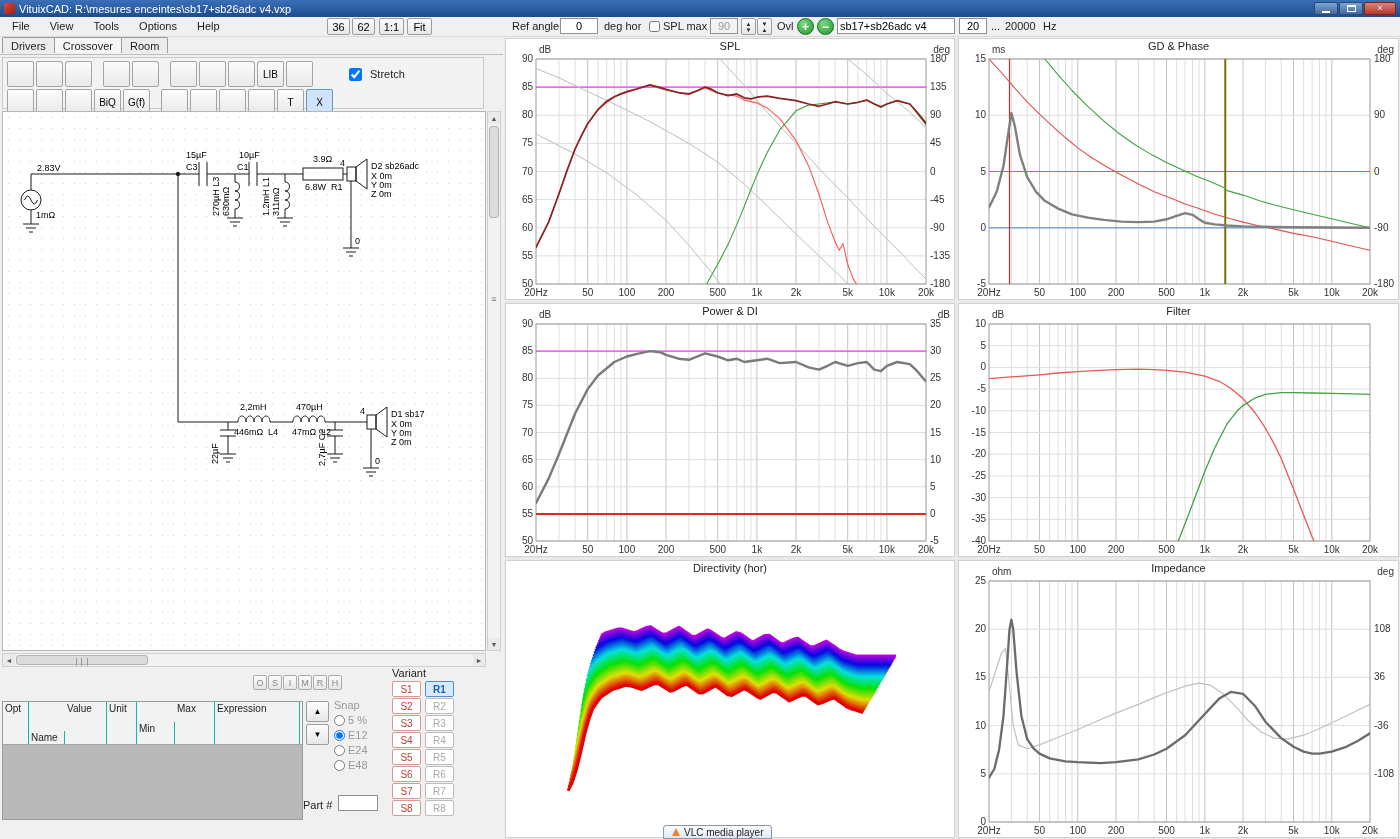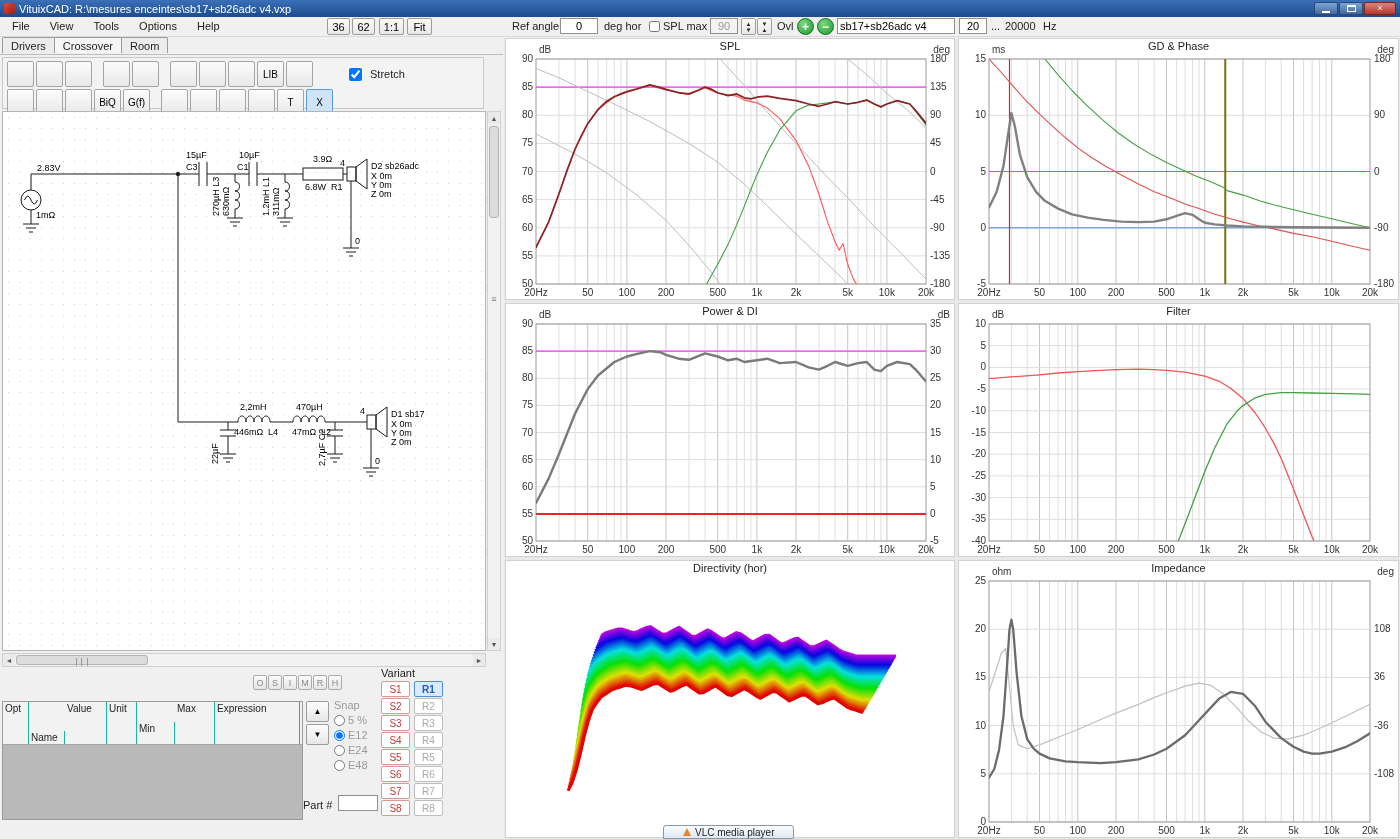--- a/index.html
+++ b/index.html
@@ -49,37 +49,37 @@
 .xtable{position:absolute;left:2px;top:646px;width:301px;border:1px solid #9b9b9b;background:#b9b9b9;}
 .table-header{display:flex;background:#f2f2f2;border-bottom:1px solid #a5a5a5;}
 .th{font-size:10px;padding:1px 2px;border-right:1px solid #14b8a6;white-space:nowrap;overflow:hidden;}
 .tbody{height:74px;}
 .updown{position:absolute;left:306px;width:23px;height:21px;font-size:8px;padding:0;}
 .snapbox{position:absolute;left:334px;top:644px;width:48px;color:#9a9a9a;font-size:11px;}
 .snap-opt{display:flex;align-items:center;gap:3px;margin-top:3px;}
 .snap-opt input{width:11px;height:11px;margin:0;}
 .partlbl{position:absolute;left:303px;top:744px;}
 .partin{position:absolute;left:338px;top:740px;width:40px;}
-.variant{position:absolute;left:381px;top:612px;width:70px;}
+.variant{position:absolute;left:392px;top:612px;width:70px;}
 .variant-grid{display:grid;grid-template-columns:29px 29px;gap:1px 4px;margin-top:2px;}
 .vbtn{height:16px;font-size:10px;border-radius:2px;padding:0;cursor:default;}
 .vs{color:#c23a34;background:#fff;border:1px solid #d89a95;}
 .vr{color:#a9a9a9;background:#fff;border:1px solid #bdbdbd;}
 .vsel{color:#1f5fbf;background:#d9eaff;border:1px solid #4f8fd6;font-weight:bold;}
 
 .charts{position:absolute;left:504px;top:38px;width:896px;height:801px;background:#e9e9e9;}
 .chart-panel{position:absolute;background:#fff;border:1px solid #d2d2d2;overflow:hidden;}
 #ch-spl{left:1px;top:0;width:450px;height:262px;}
 #ch-gd{left:454px;top:0;width:441px;height:262px;}
 #ch-power{left:1px;top:265px;width:450px;height:254px;}
 #ch-filter{left:454px;top:265px;width:441px;height:254px;}
 #ch-dir{left:1px;top:522px;width:450px;height:278px;}
 #ch-imp{left:454px;top:522px;width:441px;height:278px;}
 
-.vlcbtn{position:absolute;left:663px;bottom:0;height:14px;display:flex;align-items:center;gap:4px;padding:0 19px;background:linear-gradient(#fdfdfd,#dde8f3);border:1px solid #8a97a5;border-radius:3px 3px 0 0;font-size:10px;z-index:60;}
+.vlcbtn{position:absolute;left:663px;bottom:0;height:14px;display:flex;align-items:center;gap:4px;padding:0 8px;background:linear-gradient(#fdfdfd,#dde8f3);border:1px solid #8a97a5;border-radius:3px 3px 0 0;font-size:10px;z-index:60;}
 .cone{width:0;height:0;border-left:4px solid transparent;border-right:4px solid transparent;border-bottom:8px solid #e8862b;}
 </style>
 </head>
 <body>
 
 <div class="titlebar">
   <span class="appicon"></span>
   <span class="wtitle">VituixCAD: R:\mesures enceintes\sb17+sb26adc v4.vxp</span>
   <span class="winbtns">
     <span class="wbtn">

